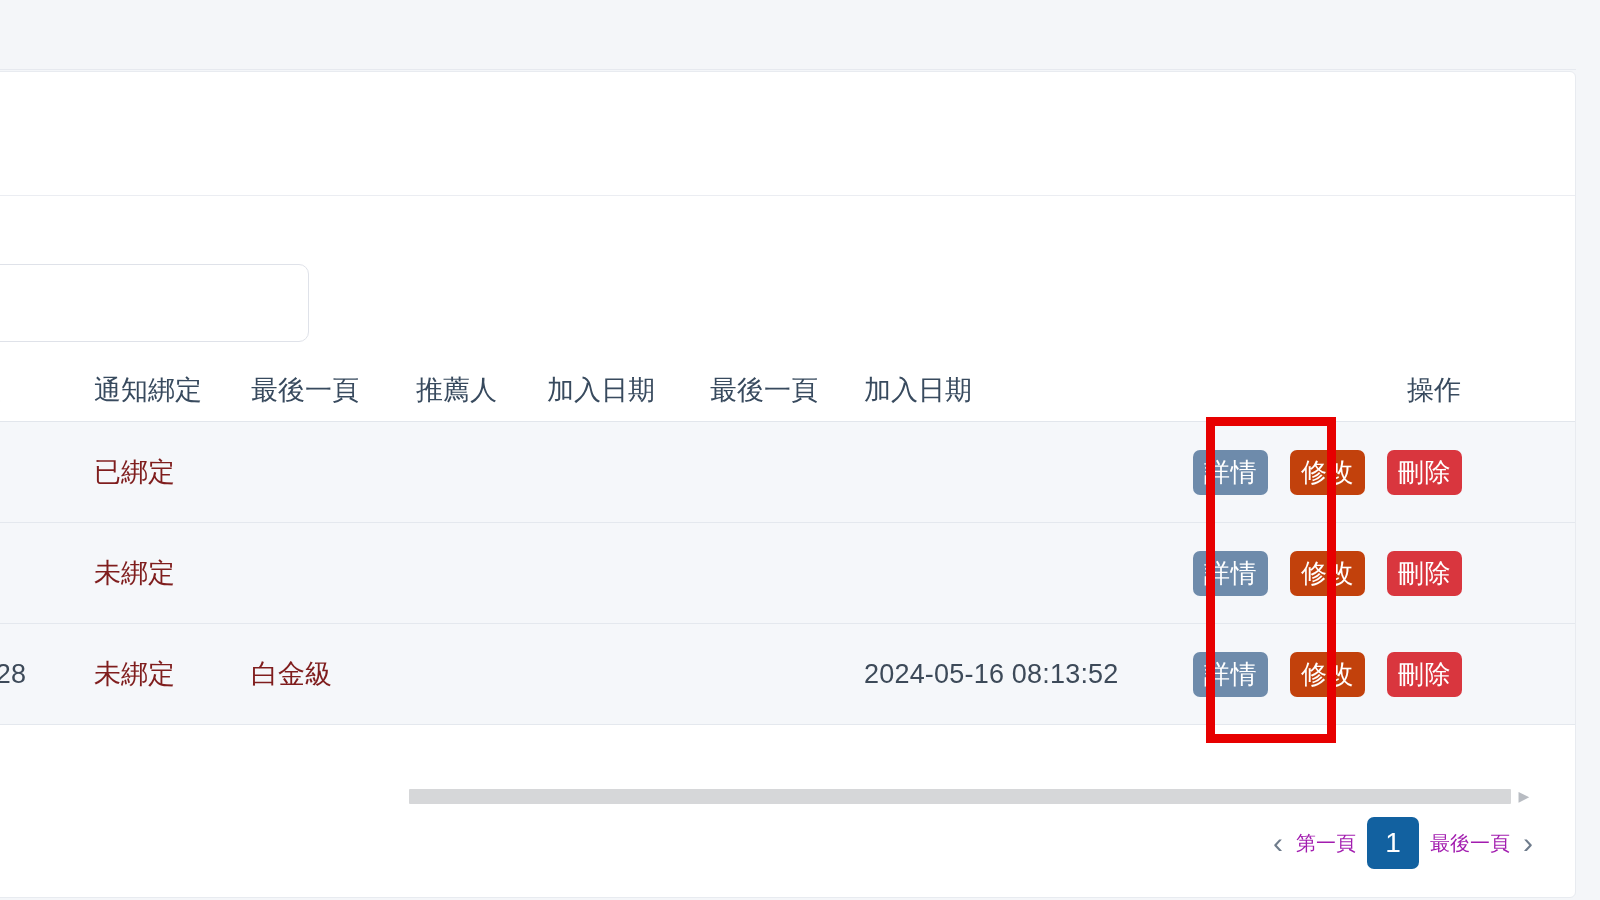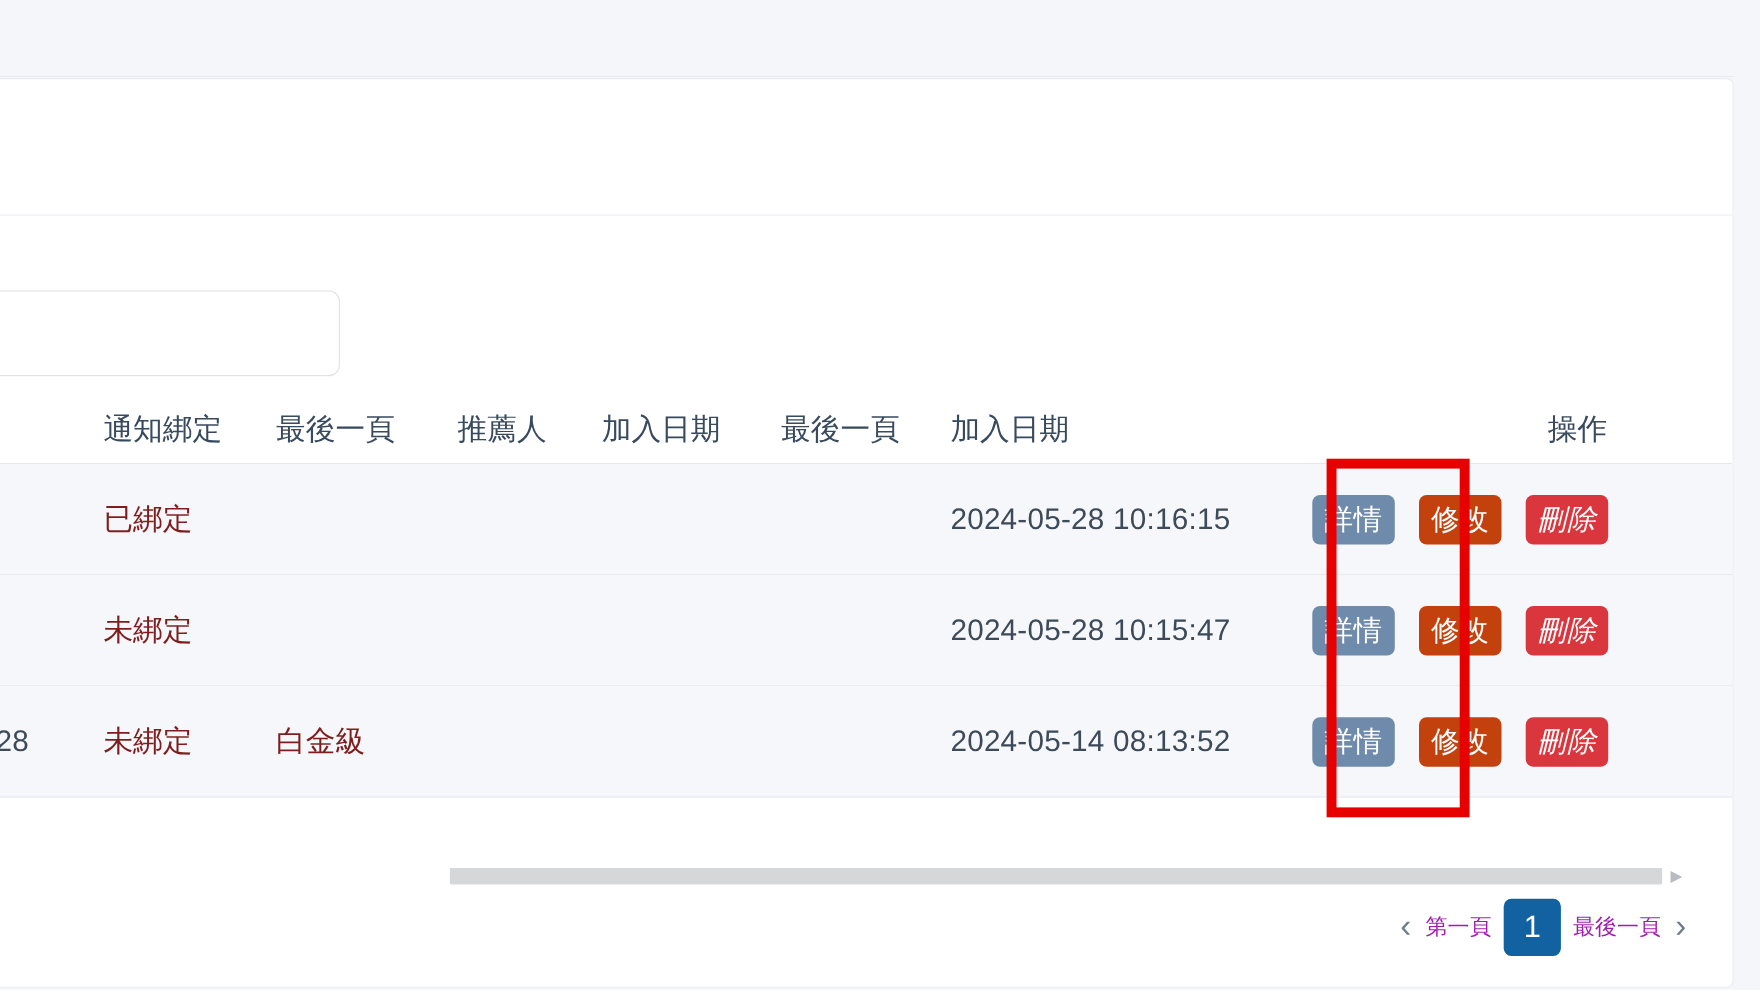--- a/index.html
+++ b/index.html
@@ -165,21 +165,21 @@
     color: #ffffff;
     font-size: 26px;
     line-height: 45px;
     font-family: "Liberation Sans", "DejaVu Sans", sans-serif;
     cursor: pointer;
     white-space: nowrap;
     letter-spacing: 0.5px;
   }
   .btn-detail { background: #6e8bab; }
   .btn-edit   { background: #c2410c; }
-  .btn-delete { background: #d9363e; font-style: italic; }
+  .btn-delete { background: #d9363e; }
 
   
   .hscroll {
     position: absolute;
     left: 0;
     top: 713px;
     width: 1614px;
     height: 22px;
     background: #ffffff;
   }
@@ -293,51 +293,49 @@
 
       <div class="tbody">
 
         <div class="trow">
           <div class="td" style="left:-14px"></div>
           <div class="td" style="left:133px">已綁定</div>
           <div class="td" style="left:290px"></div>
           <div class="td" style="left:455px"></div>
           <div class="td" style="left:586px"></div>
           <div class="td" style="left:749px"></div>
-          <div class="td num" style="left:903px">2024-05-28 10:16:15</div>
           <div class="actions">
             <button class="btn btn-detail">詳情</button>
             <button class="btn btn-edit">修改</button>
             <button class="btn btn-delete">刪除</button>
           </div>
         </div>
 
         <div class="trow">
           <div class="td" style="left:-14px"></div>
           <div class="td" style="left:133px">未綁定</div>
           <div class="td" style="left:290px"></div>
           <div class="td" style="left:455px"></div>
           <div class="td" style="left:586px"></div>
           <div class="td" style="left:749px"></div>
-          <div class="td num" style="left:903px">2024-05-28 10:15:47</div>
           <div class="actions">
             <button class="btn btn-detail">詳情</button>
             <button class="btn btn-edit">修改</button>
             <button class="btn btn-delete">刪除</button>
           </div>
         </div>
 
         <div class="trow">
           <div class="td num" style="left:-14px">-05-28</div>
           <div class="td" style="left:133px">未綁定</div>
           <div class="td" style="left:290px">白金級</div>
           <div class="td" style="left:455px"></div>
           <div class="td" style="left:586px"></div>
           <div class="td" style="left:749px"></div>
-          <div class="td num" style="left:903px">2024-05-14 08:13:52</div>
+          <div class="td num" style="left:903px">2024-05-16 08:13:52</div>
           <div class="actions">
             <button class="btn btn-detail">詳情</button>
             <button class="btn btn-edit">修改</button>
             <button class="btn btn-delete">刪除</button>
           </div>
         </div>
 
       </div>
     </div>
 

